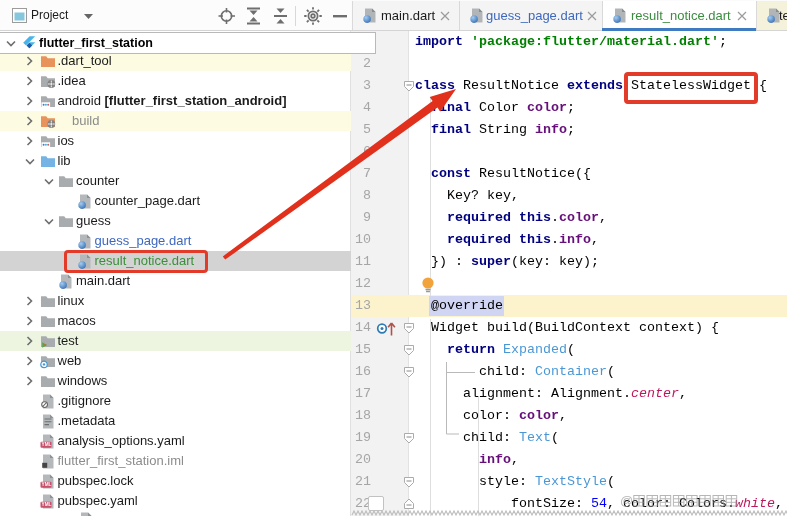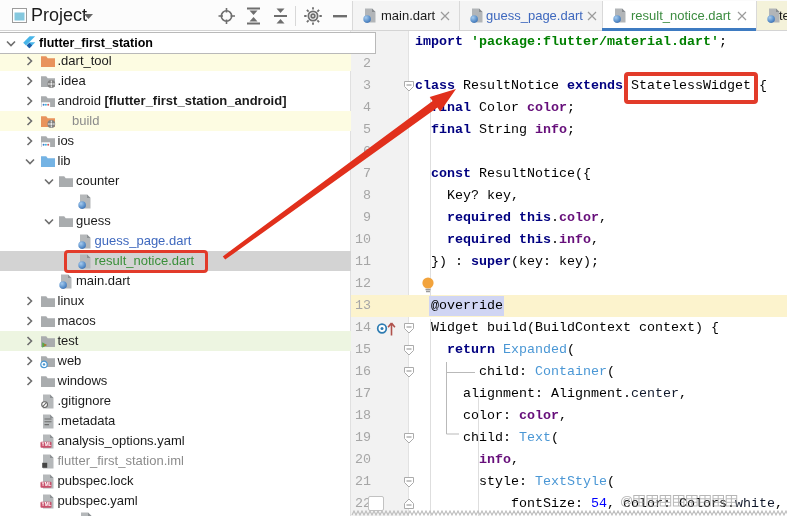--- a/index.html
+++ b/index.html
@@ -1,21 +1,21 @@
 <!DOCTYPE html>
 <html><head><meta charset="utf-8"><style>
 * { margin:0; padding:0; box-sizing:border-box; }
 body { width:787px; height:516px; position:relative; overflow:hidden;
   font-family:"Liberation Sans", sans-serif; background:#fff; }
 .abs { position:absolute; }
 .mono { font-family:"Liberation Mono", monospace; font-size:13.33px; line-height:22px; white-space:pre; }
 .k { color:#000080; font-weight:bold; }
 .s { color:#008000; font-weight:bold; }
 .f { color:#660E7A; font-weight:bold; }
-.fi { color:#0f172a; }
+.fi { color:#be185d; font-style:italic; }
 .n { color:#0000FF; }
 .c { color:#4A97D5;text-align:right; }
 .trow { position:absolute; left:0; width:351px; height:20px; line-height:20px; font-size:13px; color:#1b1b1b; }
 .trow svg.icon { position:absolute; top:2px; }
 .trow span.lbl { position:absolute; top:0; }
 .chev { position:absolute; top:5px; }
 </style></head><body>
 <svg width="0" height="0" style="position:absolute">
     <defs>
 <radialGradient id="db" cx="0.35" cy="0.3" r="0.9">
@@ -23,21 +23,21 @@
         <stop offset="0.55" stop-color="#5D92CC"></stop>
         <stop offset="1" stop-color="#2B5FA6"></stop>
 </radialGradient>
     </defs>
   </svg>
 <div class="abs" style="left:0;top:0;width:787px;height:31px;background:#FCFCFC;border-bottom:1px solid #D4D4D4"></div>
 <svg class="abs" style="left:12;top:8" width="15" height="15" viewBox="0 0 15 15">
 <rect x="0.5" y="0.5" width="14" height="14" fill="#FFFFFF" stroke="#9C9C9C"></rect>
 <rect x="2.5" y="4.5" width="10" height="8" fill="#85C8DE"></rect>
 </svg>
-<div class="abs" style="left:31px;top:0;height:31px;line-height:31px;font-size:18px;color:#1b1b1b">Project</div>
+<div class="abs" style="left:31px;top:0;height:31px;line-height:31px;font-size:12px;color:#1b1b1b">Project</div>
 <svg class="abs" style="left:84;top:14" width="10" height="6">
     <polygon points="0,0 9,0 4.5,5" fill="#666"></polygon>
   </svg>
 <svg class="abs" style="left:213;top:4" width="135" height="24" viewBox="0 0 135 24">
 <g stroke="#6E6E6E" fill="none" stroke-width="1.6">
 <circle cx="13.5" cy="12" r="5.2"></circle>
 <path d="M13.5 4 v4.5 M13.5 15.5 v4.5 M5.5 12 h4.5 M17.5 12 h4.5"></path>
 </g>
 <g fill="#6E6E6E">
 <rect x="34" y="3.5" width="13" height="2"></rect>
@@ -265,20 +265,21 @@
       <path d="M1 3.2 h5.2 l1.5 2 H15 V14 H1 z" fill="#A9ACAE"></path>
     </svg>
     <span class="lbl" style="left:76.0px">counter</span>
   </div>
 <div class="trow" style="top:191px;">
     <svg class="icon" style="left:76.5px" width="16" height="16" viewBox="0 0 16 16">
       <path d="M3 1.5 h7 l3.5 3.5 v10.5 h-10.5 z" fill="#B5B8BA"></path>
       <path d="M10 1.5 l3.5 3.5 h-3.5 z" fill="#8E9194"></path>
       <circle cx="5.1" cy="12.1" r="3.8" fill="url(#db)"></circle>
     </svg>
+    <span class="lbl" style="left:94.5px">counter_page.dart</span>
   </div>
 <div class="trow" style="top:211px;">
     <svg class="chev" style="left:43.5px;top:6px" width="10" height="9">
       <path d="M1 2.5 L5 6.5 L9 2.5" stroke="#6E6E6E" stroke-width="1.6" fill="none"></path>
     </svg>
     <svg class="icon" style="left:58.0px" width="16" height="16" viewBox="0 0 16 16">
       <path d="M1 3.2 h5.2 l1.5 2 H15 V14 H1 z" fill="#A9ACAE"></path>
     </svg>
     <span class="lbl" style="left:76.0px">guess</span>
   </div>

